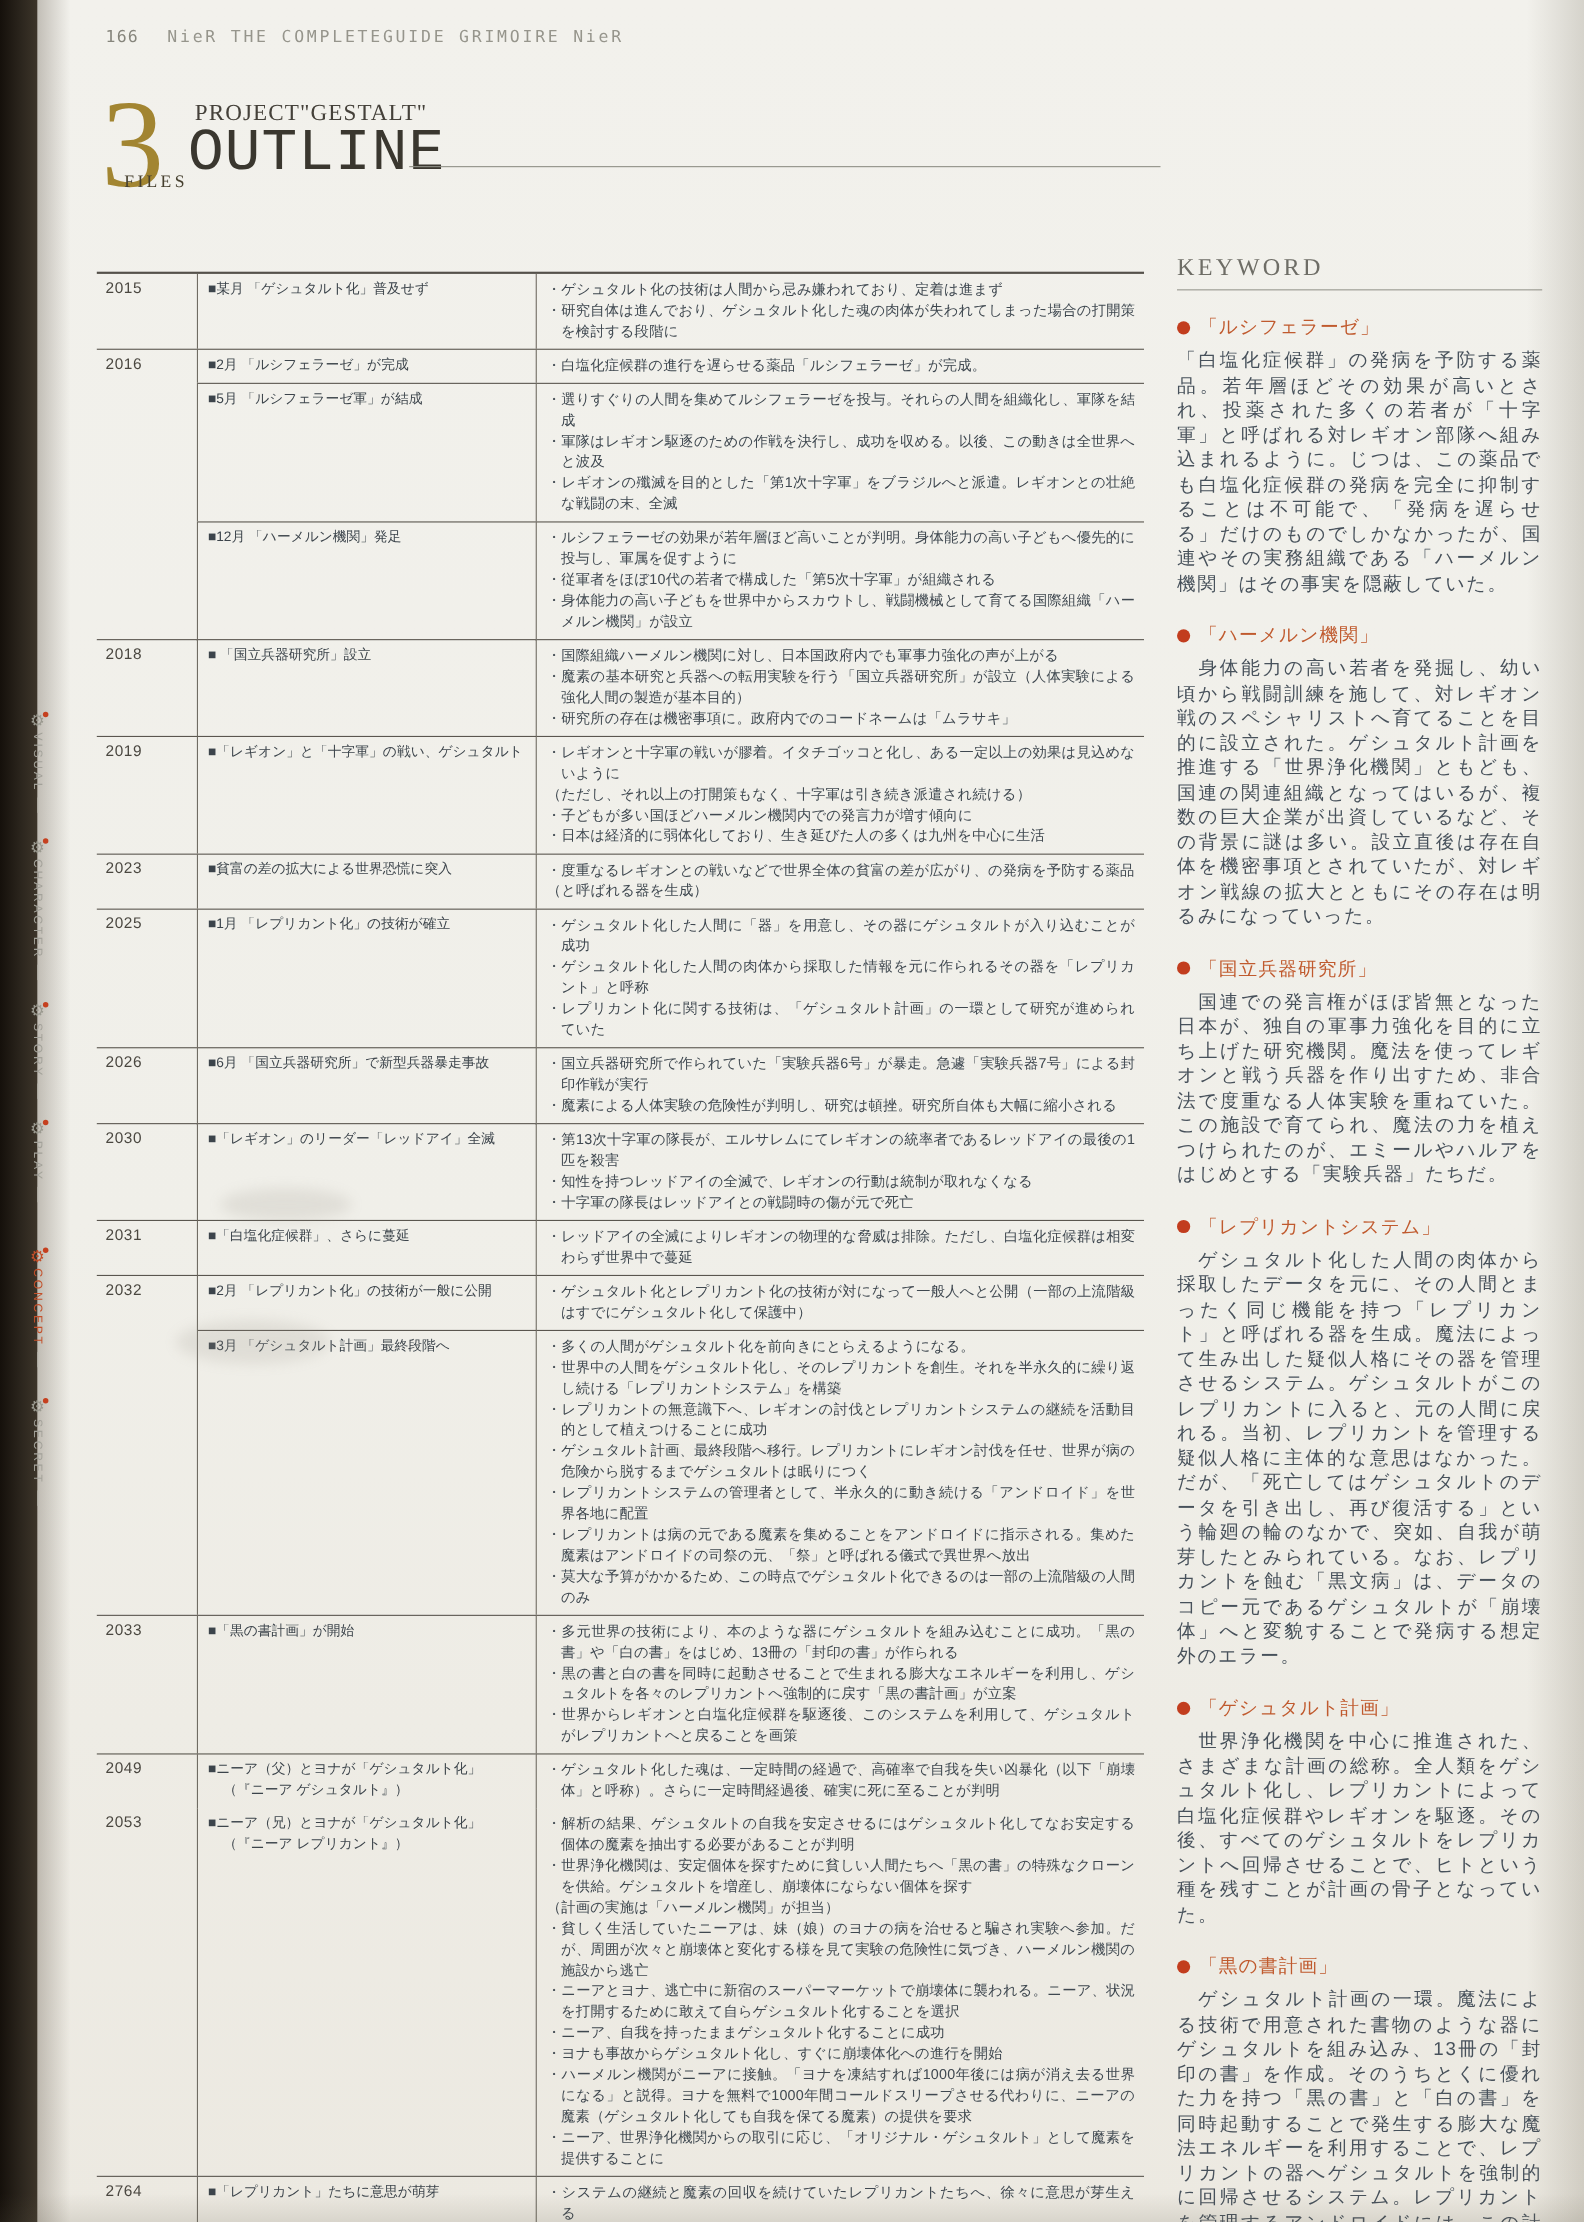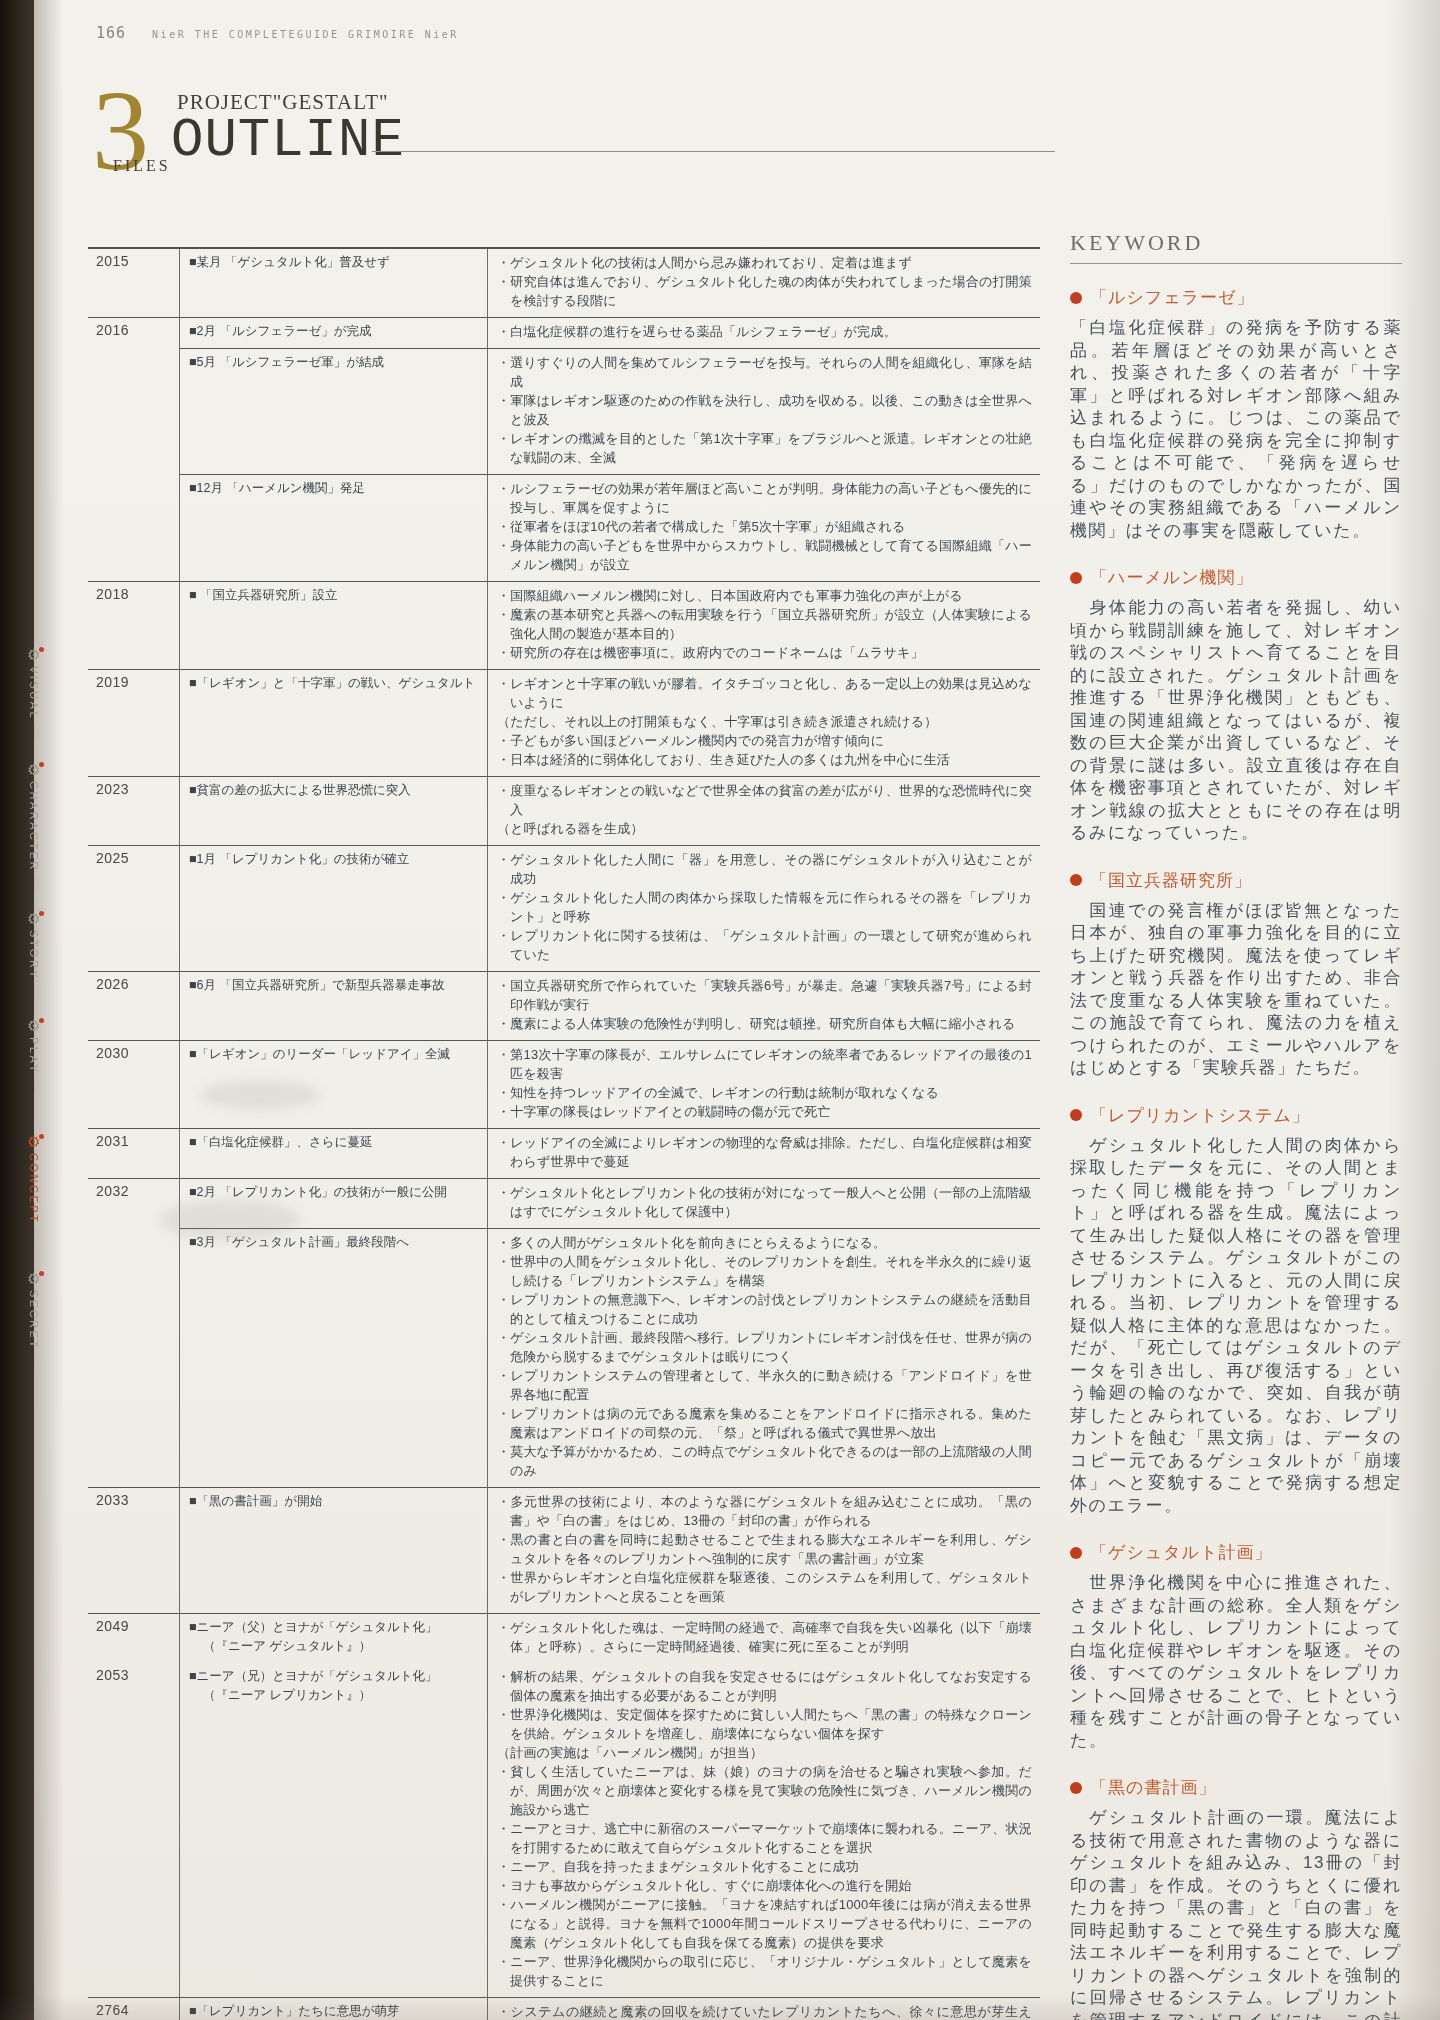--- a/index.html
+++ b/index.html
@@ -13,21 +13,21 @@
            background:linear-gradient(90deg,rgba(70,58,44,.28),rgba(70,58,44,0));}
   .right-shade{position:absolute;right:0;top:0;width:52px;height:2020px;
            background:linear-gradient(270deg,rgba(98,90,72,.20),rgba(98,90,72,0));}
   .bottom-shade{position:absolute;left:0;bottom:0;width:1440px;height:26px;
            background:linear-gradient(0deg,rgba(98,90,72,.14),rgba(98,90,72,0));}
   .smudge{position:absolute;border-radius:50%;filter:blur(6px);opacity:.18;background:#9a948a;}
 
   
   .header-strip{position:absolute;left:96px;top:24px;display:flex;align-items:baseline;gap:26px;}
   .page-num{font-family:"DejaVu Sans Mono",monospace;font-size:15px;color:#86857c;letter-spacing:1px;}
-  .book-title{font-family:"DejaVu Sans Mono",monospace;font-size:10px;color:#96958c;letter-spacing:2.5px;}
+  .book-title{font-family:"DejaVu Sans Mono",monospace;font-size:15px;color:#96958c;letter-spacing:2.5px;}
 
   
   .num3{position:absolute;left:92px;top:74px;font-family:"Liberation Serif",serif;
         font-size:114px;line-height:1;color:#a28531;}
   .files{position:absolute;left:113px;top:157px;font-family:"Liberation Serif",serif;
         font-size:16px;letter-spacing:3px;color:#453f2e;}
   .project{position:absolute;left:177px;top:90px;font-family:"Liberation Serif",serif;
         font-size:21px;letter-spacing:1px;color:#45413a;}
   .outline{position:absolute;left:171px;top:110px;font-family:Liberation Mono, monospace;
         font-size:54px;letter-spacing:1px;color:#3a372f;}
@@ -181,21 +181,21 @@
           <div class="detail-line">・子どもが多い国ほどハーメルン機関内での発言力が増す傾向に</div>
           <div class="detail-line">・日本は経済的に弱体化しており、生き延びた人の多くは九州を中心に生活</div>
         </div>
       </div>
       <div class="t-row full">
         <div class="cell year-cell">2023</div>
         <div class="cell event-cell">
           <div>■貧富の差の拡大による世界恐慌に突入</div>
         </div>
         <div class="cell detail-cell">
-          <div class="detail-line">・度重なるレギオンとの戦いなどで世界全体の貧富の差が広がり、世界的な恐慌時代に突入</div>
+          <div class="detail-line">・度重なるレギオンとの戦いなどで世界全体の貧富の差が広がり、の発病を予防する薬品</div>
           <div class="detail-line">（と呼ばれる器を生成）</div>
         </div>
       </div>
       <div class="t-row full">
         <div class="cell year-cell">2025</div>
         <div class="cell event-cell">
           <div>■1月 「レプリカント化」の技術が確立</div>
         </div>
         <div class="cell detail-cell">
           <div class="detail-line">・ゲシュタルト化した人間に「器」を用意し、その器にゲシュタルトが入り込むことが成功</div>

